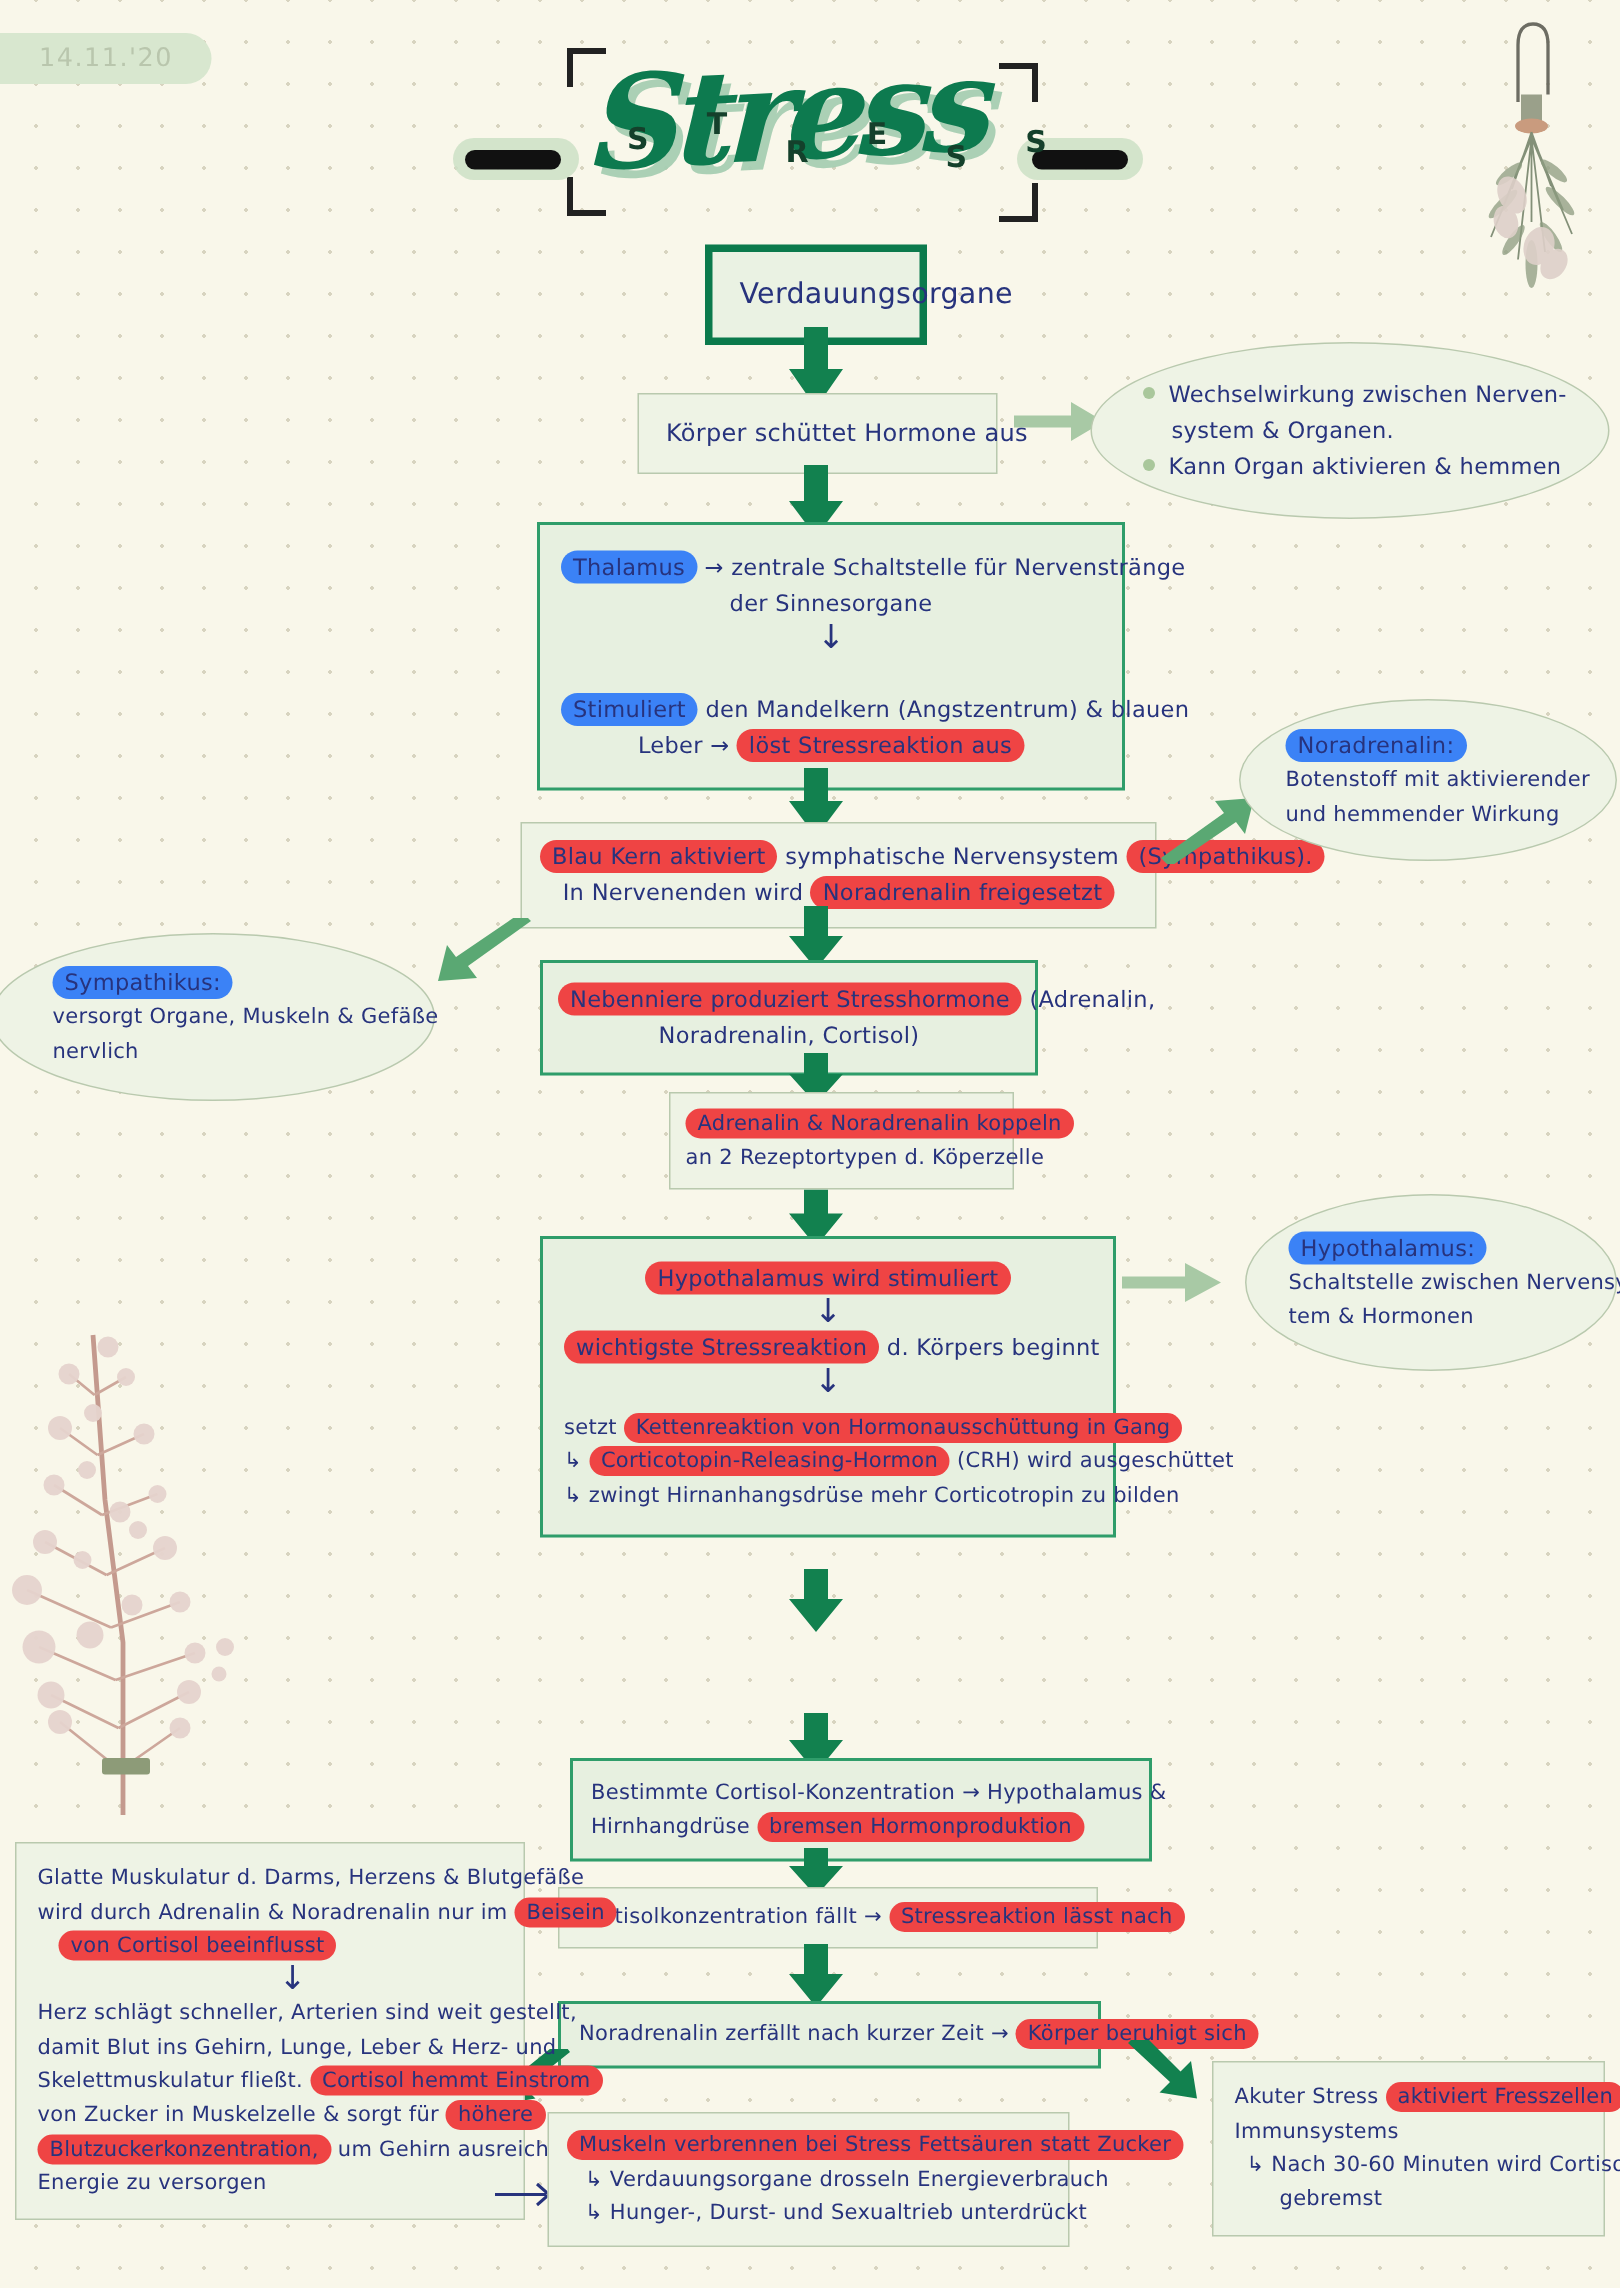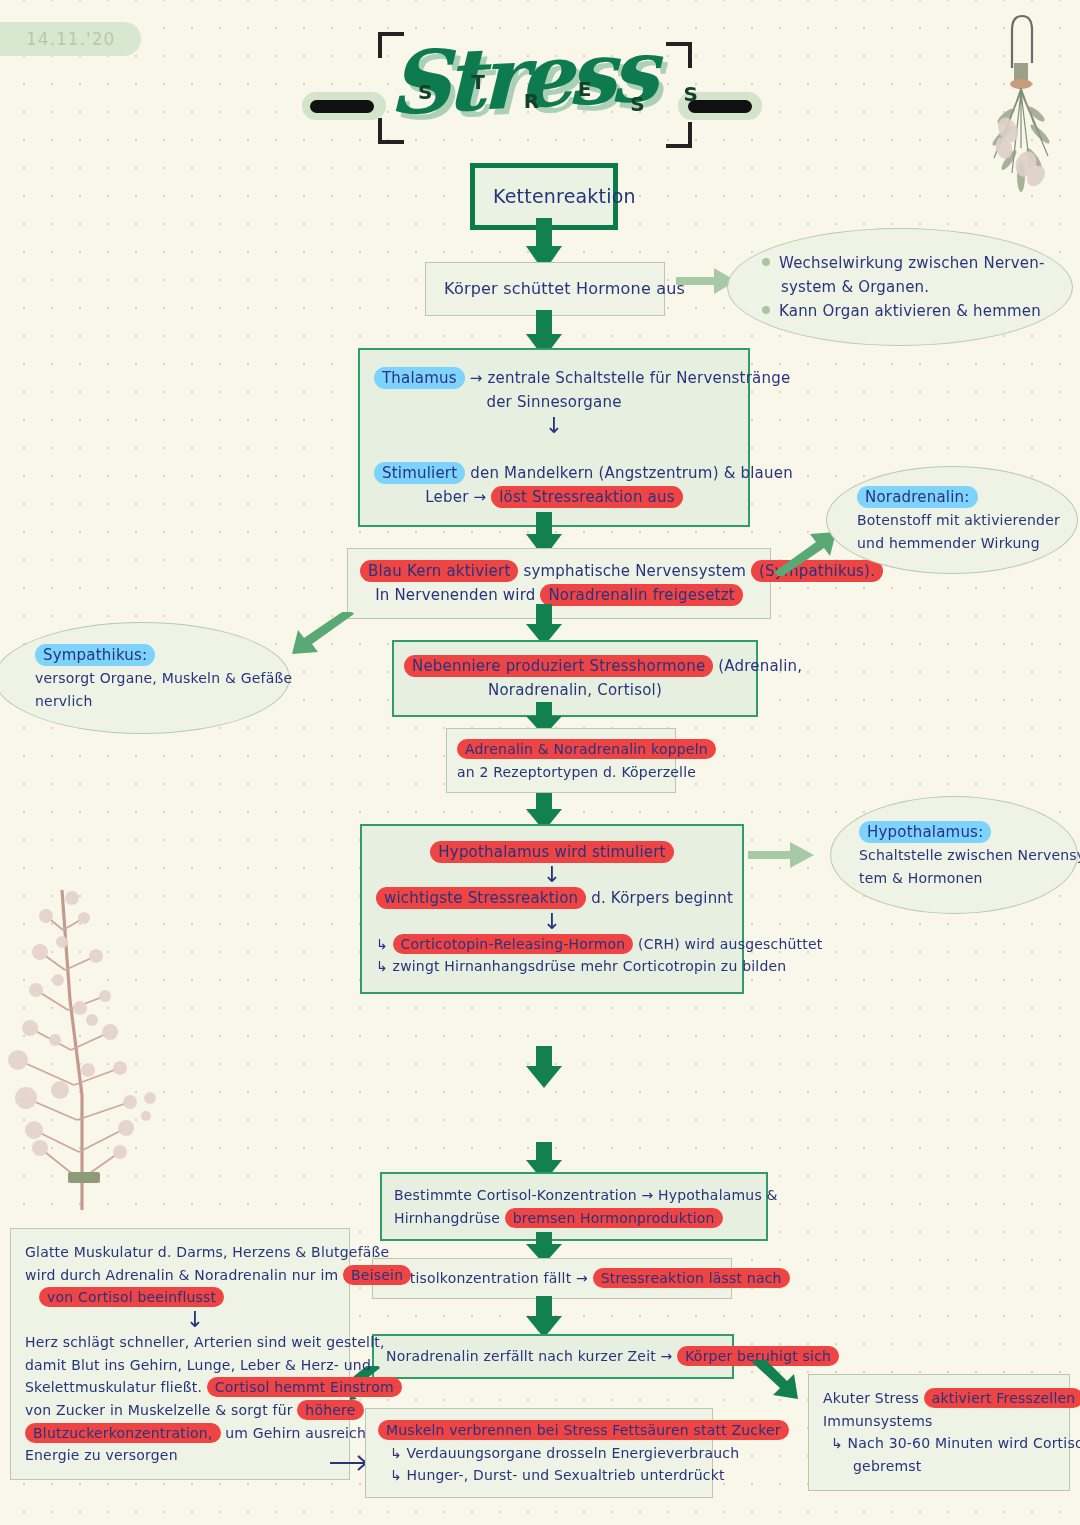--- a/index.html
+++ b/index.html
@@ -94,21 +94,21 @@
     text-align:center;
   }
   .node.thick  { border:5px solid #0b7a4c; background:#eaf2e3; }
   .node.medium { border:2.5px solid #2f9d6a; background:#e7f0e0; }
   .node.thin   { border:1.4px solid #b9c9ae; background:#eef3e5; }
   .node .line { white-space:nowrap; }
   .node.left-al { text-align:left; }
 
   
   .hl  { background:#ef4444; border-radius:11px; padding:2px 8px; box-decoration-break:clone; -webkit-box-decoration-break:clone; }
-  .hl-l{ background:#7dd3fc; border-radius:11px; padding:2px 8px; box-decoration-break:clone; -webkit-box-decoration-break:clone; }
+  .hl-l{ background:#3b82f6; border-radius:11px; padding:2px 8px; box-decoration-break:clone; -webkit-box-decoration-break:clone; }
 
   
   .bubble {
     position:absolute;
     border:1.4px solid #b9c9ae;
     background:#eef3e5;
     border-radius:50%;
     display:flex; flex-direction:column; justify-content:center;
     padding:22px 34px;
   }
@@ -220,21 +220,21 @@
         <circle cx="62" cy="62" r="6"></circle>
           <circle cx="72" cy="18" r="7"></circle>
         <circle cx="150" cy="218" r="6"></circle>
           <circle cx="146" cy="236" r="5"></circle>
       </g>
       <rect x="68" y="292" width="32" height="11" rx="2" fill="#8d9b78"></rect>
     </svg>
   </div>
 
   <div class="node thick" id="n1" style="left:470px; top:163px; width:148px;">
-    <div class="hw line" style="font-size:19px;">Kettenreaktion</div>
+    <div class="hw line" style="font-size:19px;">Verdauungsorgane</div>
   </div>
 
   <div class="arrow-down" style="left:524px; top:218px;">
     <svg width="40" height="54" viewBox="0 0 40 54">
         <path d="M12 0 h16 v28 h10 L20 54 L2 28 h10 z" fill="#12814f"></path>
       </svg>
   </div>
 
   <div class="node thin" id="n2" style="left:425px; top:262px; width:240px;">
     <div class="hw line" style="font-size:16px;">Körper schüttet Hormone aus</div>
@@ -316,21 +316,21 @@
     <div class="hw line sub">versorgt Organe, Muskeln &amp; Gefäße</div>
     <div class="hw line sub">nervlich</div>
   </div>
 
   <div class="arrow-down" style="left:524px; top:604px;">
     <svg width="40" height="42" viewBox="0 0 40 42">
         <path d="M12 0 h16 v20 h10 L20 42 L2 20 h10 z" fill="#12814f"></path>
       </svg>
   </div>
 
-  <div class="node medium" id="n5" style="left:392px; top:640px; width:366px; padding:12px 10px;">
+  <div class="node medium" id="n5" style="left:360px; top:640px; width:332px; padding:12px 10px;">
     <div class="hw line" style="text-align:left;">
       <span class="hl">Nebenniere produziert Stresshormone</span>
       <span>(Adrenalin,</span>
     </div>
     <div class="hw line">Noradrenalin, Cortisol)</div>
   </div>
 
   <div class="arrow-down" style="left:524px; top:702px;">
     <svg width="40" height="34" viewBox="0 0 40 34">
         <path d="M12 0 h16 v14 h10 L20 34 L2 14 h10 z" fill="#12814f"></path>
@@ -351,20 +351,24 @@
   </div>
 
   <div class="node medium" id="n7" style="left:360px; top:824px; width:384px; padding:14px 14px;">
     <div class="hw line"><span class="hl">Hypothalamus wird stimuliert</span></div>
     <div class="mini-arrow">↓</div>
     <div class="hw line">
       <span class="hl">wichtigste Stressreaktion</span>
       <span>d. Körpers beginnt</span>
     </div>
     <div class="mini-arrow">↓</div>
+    <div class="hw line sub" style="text-align:left; margin-top:8px;">
+      <span>setzt</span>
+      <span class="hl">Kettenreaktion von Hormonausschüttung in Gang</span>
+    </div>
     <div class="hw line sub" style="text-align:left;">
       <span>↳</span>
       <span class="hl">Corticotopin-Releasing-Hormon</span>
       <span>(CRH) wird ausgeschüttet</span>
     </div>
     <div class="hw line sub" style="text-align:left;">↳ zwingt Hirnanhangsdrüse mehr Corticotropin zu bilden</div>
   </div>
 
   <div class="arrow-side" style="left:748px; top:838px;">
     <svg width="70" height="32" viewBox="0 0 70 32">

